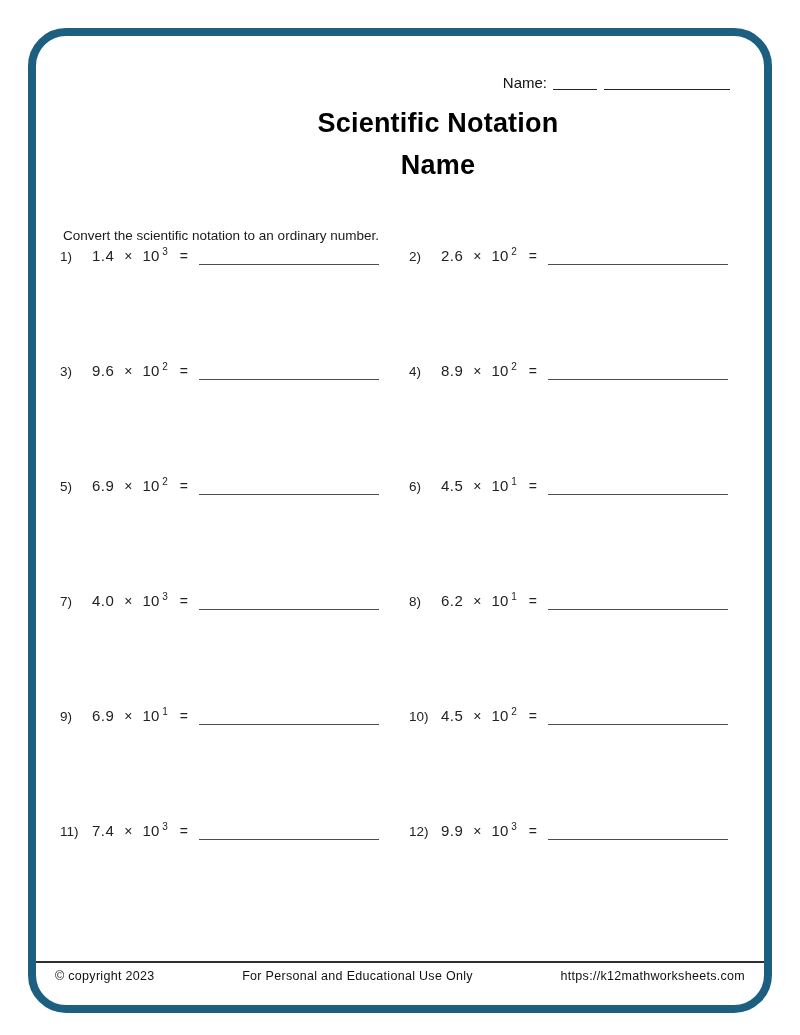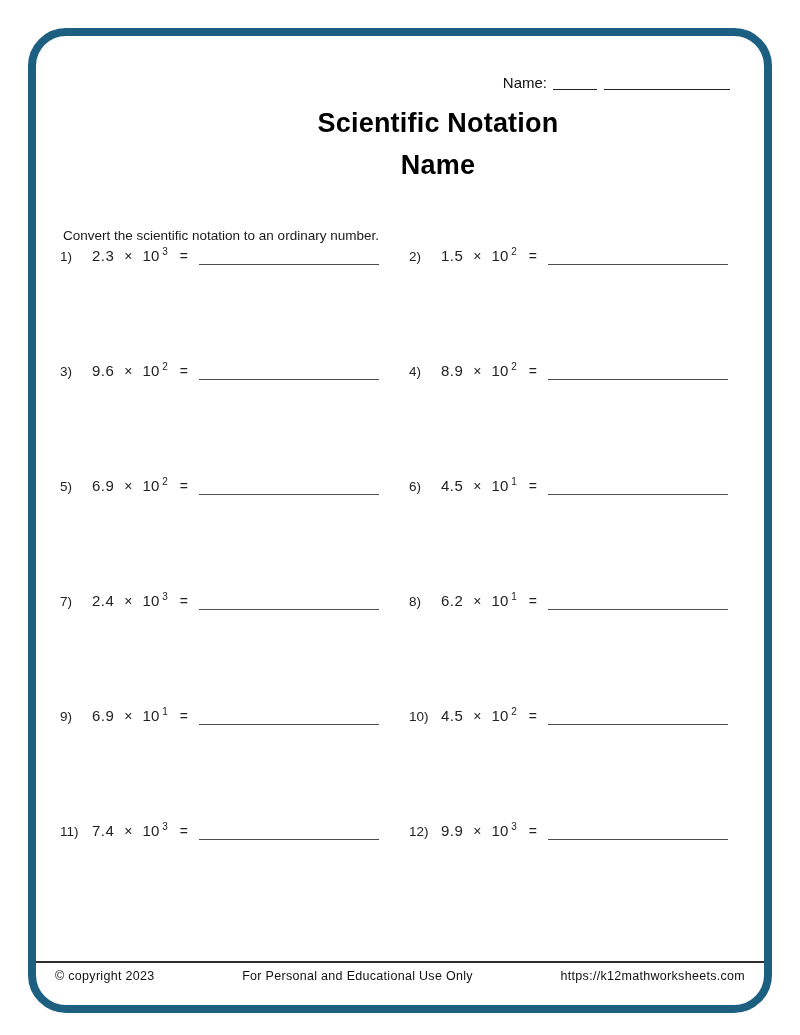--- a/index.html
+++ b/index.html
@@ -124,31 +124,31 @@
   <div class="title">
     <div>Scientific Notation</div>
     <div>Name</div>
   </div>
 
   <div class="instruction">Convert the scientific notation to an ordinary number.</div>
 
   <div class="problems" id="problems">
   <div class="problem">
     <span class="pnum">1)</span>
-    <span class="coef">2.3</span>
+    <span class="coef">1.4</span>
     <span class="times">×</span>
     <span class="base">10</span>
     <span class="exp">3</span>
     <span class="eq">=</span>
     <span class="answer-line"></span>
   </div>
 
   <div class="problem">
     <span class="pnum">2)</span>
-    <span class="coef">1.5</span>
+    <span class="coef">2.6</span>
     <span class="times">×</span>
     <span class="base">10</span>
     <span class="exp">2</span>
     <span class="eq">=</span>
     <span class="answer-line"></span>
   </div>
 
   <div class="problem">
     <span class="pnum">3)</span>
     <span class="coef">9.6</span>
@@ -184,21 +184,21 @@
     <span class="coef">4.5</span>
     <span class="times">×</span>
     <span class="base">10</span>
     <span class="exp">1</span>
     <span class="eq">=</span>
     <span class="answer-line"></span>
   </div>
 
   <div class="problem">
     <span class="pnum">7)</span>
-    <span class="coef">2.4</span>
+    <span class="coef">4.0</span>
     <span class="times">×</span>
     <span class="base">10</span>
     <span class="exp">3</span>
     <span class="eq">=</span>
     <span class="answer-line"></span>
   </div>
 
   <div class="problem">
     <span class="pnum">8)</span>
     <span class="coef">6.2</span>

